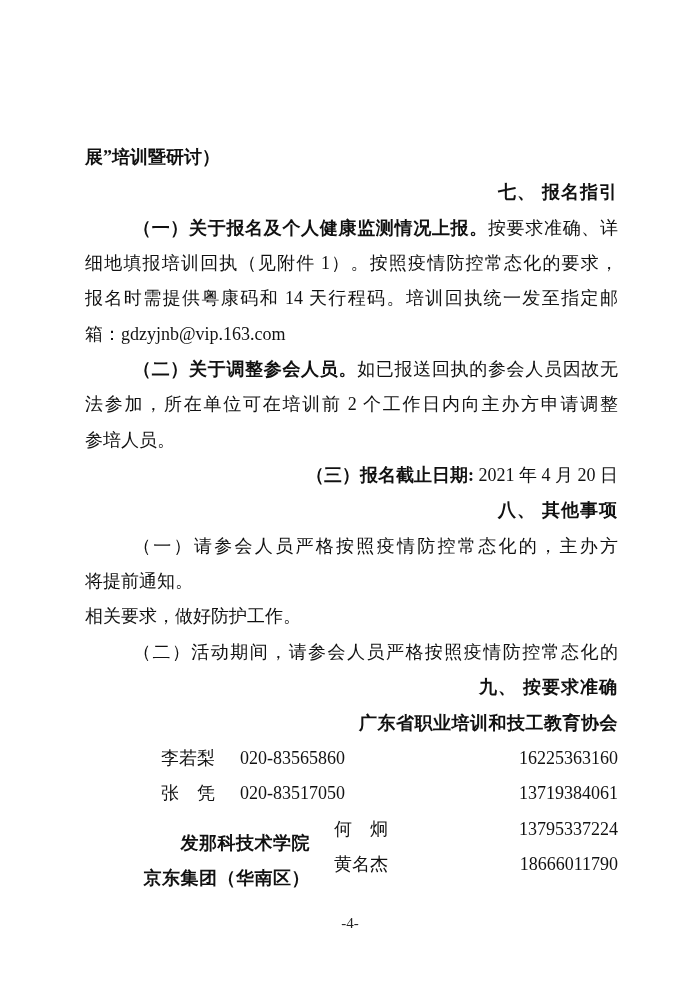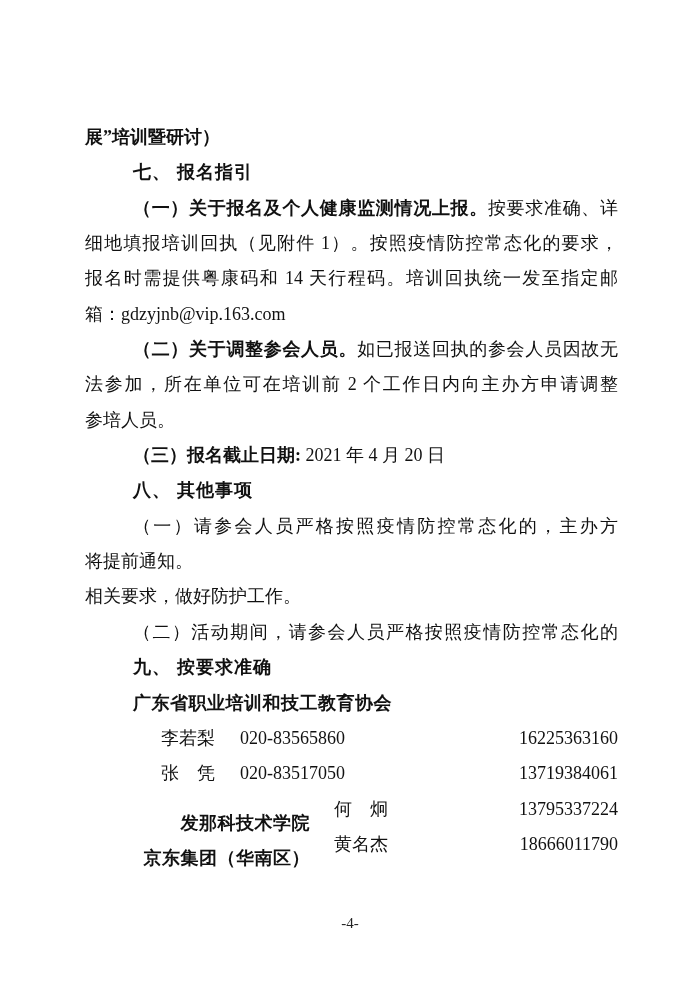--- a/index.html
+++ b/index.html
@@ -6,31 +6,31 @@
   body {
     width: 700px; height: 990px;
     background: #ffffff;
     position: relative;
     overflow: hidden;
     font-family: "Liberation Serif", serif;
     color: #111111;
   }
   .doc-body {
     position: absolute;
-    left: 85px; top: 120px;
+    left: 85px; top: 140px;
     width: 533px;
     font-size: 18px;
   }
   .line {
     height: 35.35px;
     line-height: 35.35px;
     font-family: "Liberation Serif", serif;
     white-space: pre-wrap;
   }
-  .line.indent { padding-left: 48px; }
+  .line.indent { padding-left: 48px; text-align: right; }
   .line.justify {
     text-align: justify;
     text-align-last: justify;
     text-justify: inter-character;
   }
   .line.heading {
     font-family: "Liberation Sans", sans-serif;
     font-weight: 700;
     letter-spacing: 1px;
   }

